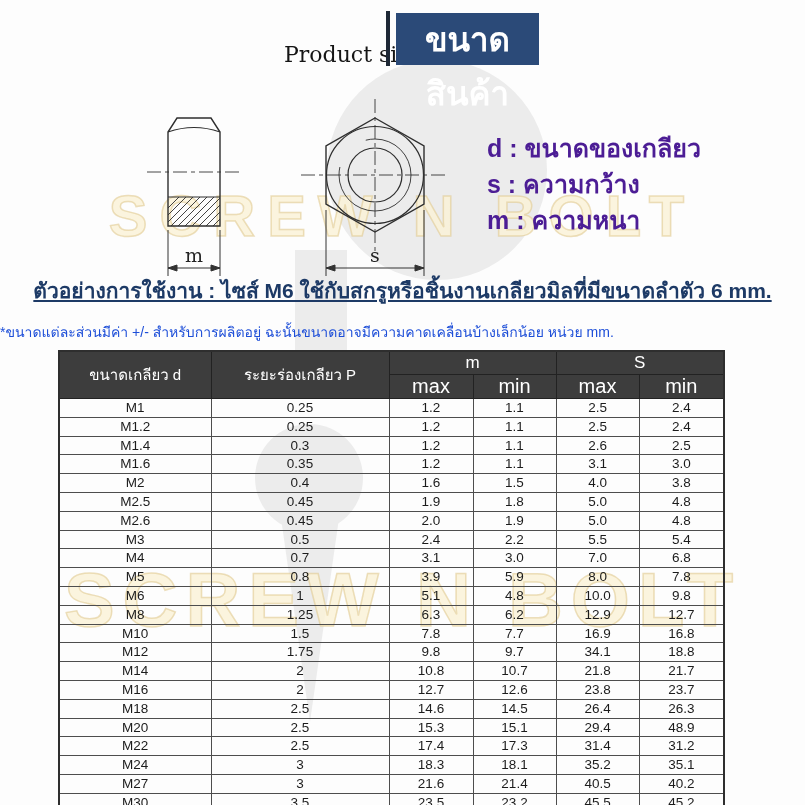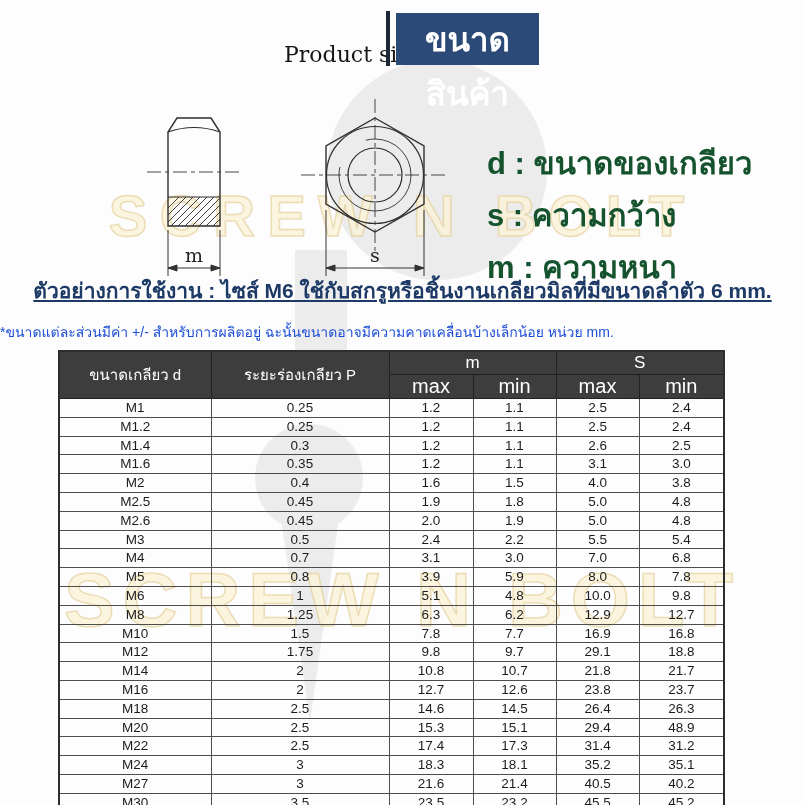--- a/index.html
+++ b/index.html
@@ -21,21 +21,21 @@
   .hdr-divider{position:absolute;left:386px;top:11px;width:4px;height:55px;background:#1e2836;z-index:4;}
   .title-box{position:absolute;left:396px;top:13px;width:143px;height:52px;background:#2b4a78;
              color:#fff;font-size:33px;font-weight:700;text-align:center;line-height:54px;
              z-index:4;overflow:visible;}
 
   
   .draw-svg{position:absolute;left:0;top:0;z-index:3;pointer-events:none;}
 
   
   .legend{position:absolute;left:487px;top:130px;z-index:4;}
-  .legend-row{font-size:31px;font-weight:700;color:#14532d;height:36px;line-height:36px;white-space:nowrap;margin-top:16px;}
+  .legend-row{font-size:25px;font-weight:700;color:#4c1d95;height:36px;line-height:36px;white-space:nowrap;}
 
   
   .example-line{position:absolute;left:0;top:274px;width:100%;text-align:center;z-index:4;
                 font-size:21px;font-weight:700;color:#1d3a66;white-space:nowrap;text-decoration:underline;}
   .note-line{position:absolute;left:0;top:321px;width:100%;text-align:left;z-index:4;
              font-size:14px;font-weight:500;color:#1d4ed8;white-space:nowrap;}
 
   
   .spec-table{position:absolute;left:58px;top:350px;width:665px;z-index:4;
               border-collapse:collapse;table-layout:fixed;background:transparent;
@@ -257,21 +257,21 @@
           <td>7.8</td>
           <td>7.7</td>
           <td>16.9</td>
           <td>16.8</td>
         </tr>
         <tr>
           <td>M12</td>
           <td>1.75</td>
           <td>9.8</td>
           <td>9.7</td>
-          <td>29.1</td>
+          <td>34.1</td>
           <td>18.8</td>
         </tr>
         <tr>
           <td>M14</td>
           <td>2</td>
           <td>10.8</td>
           <td>10.7</td>
           <td>21.8</td>
           <td>21.7</td>
         </tr>

